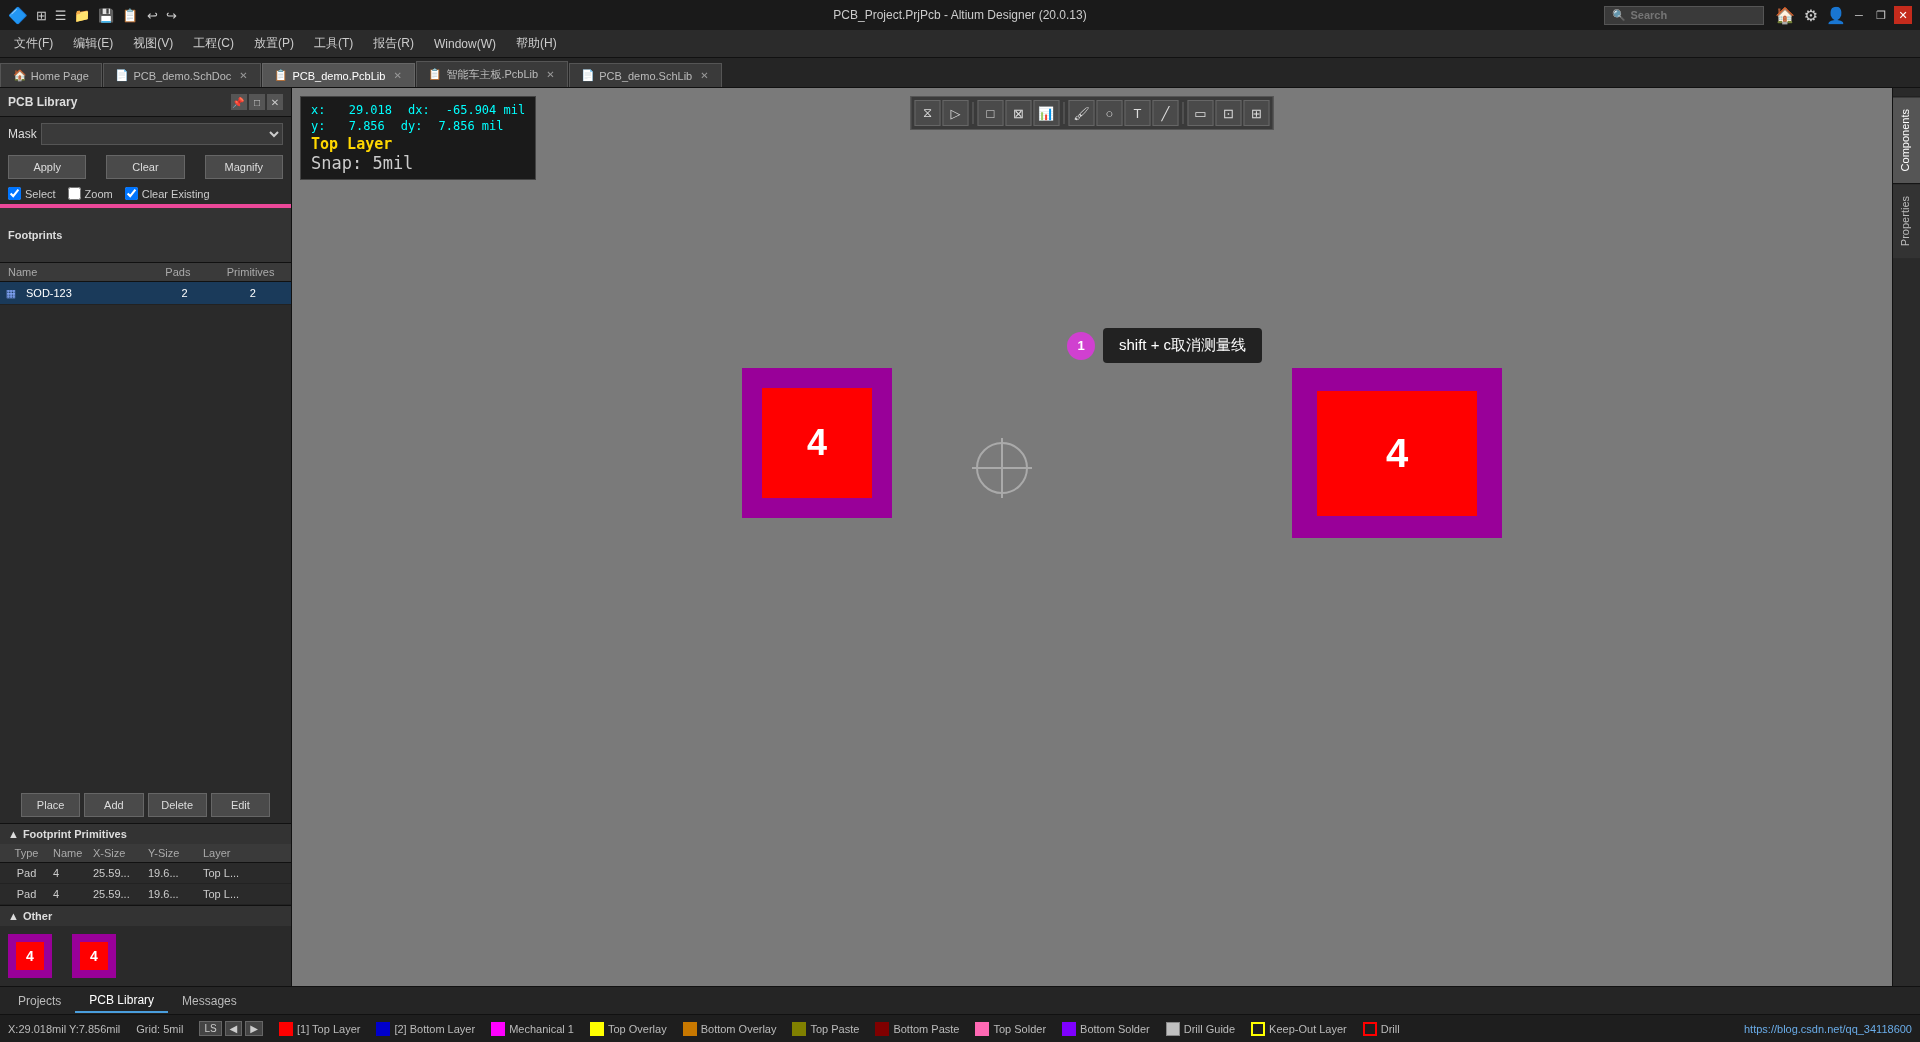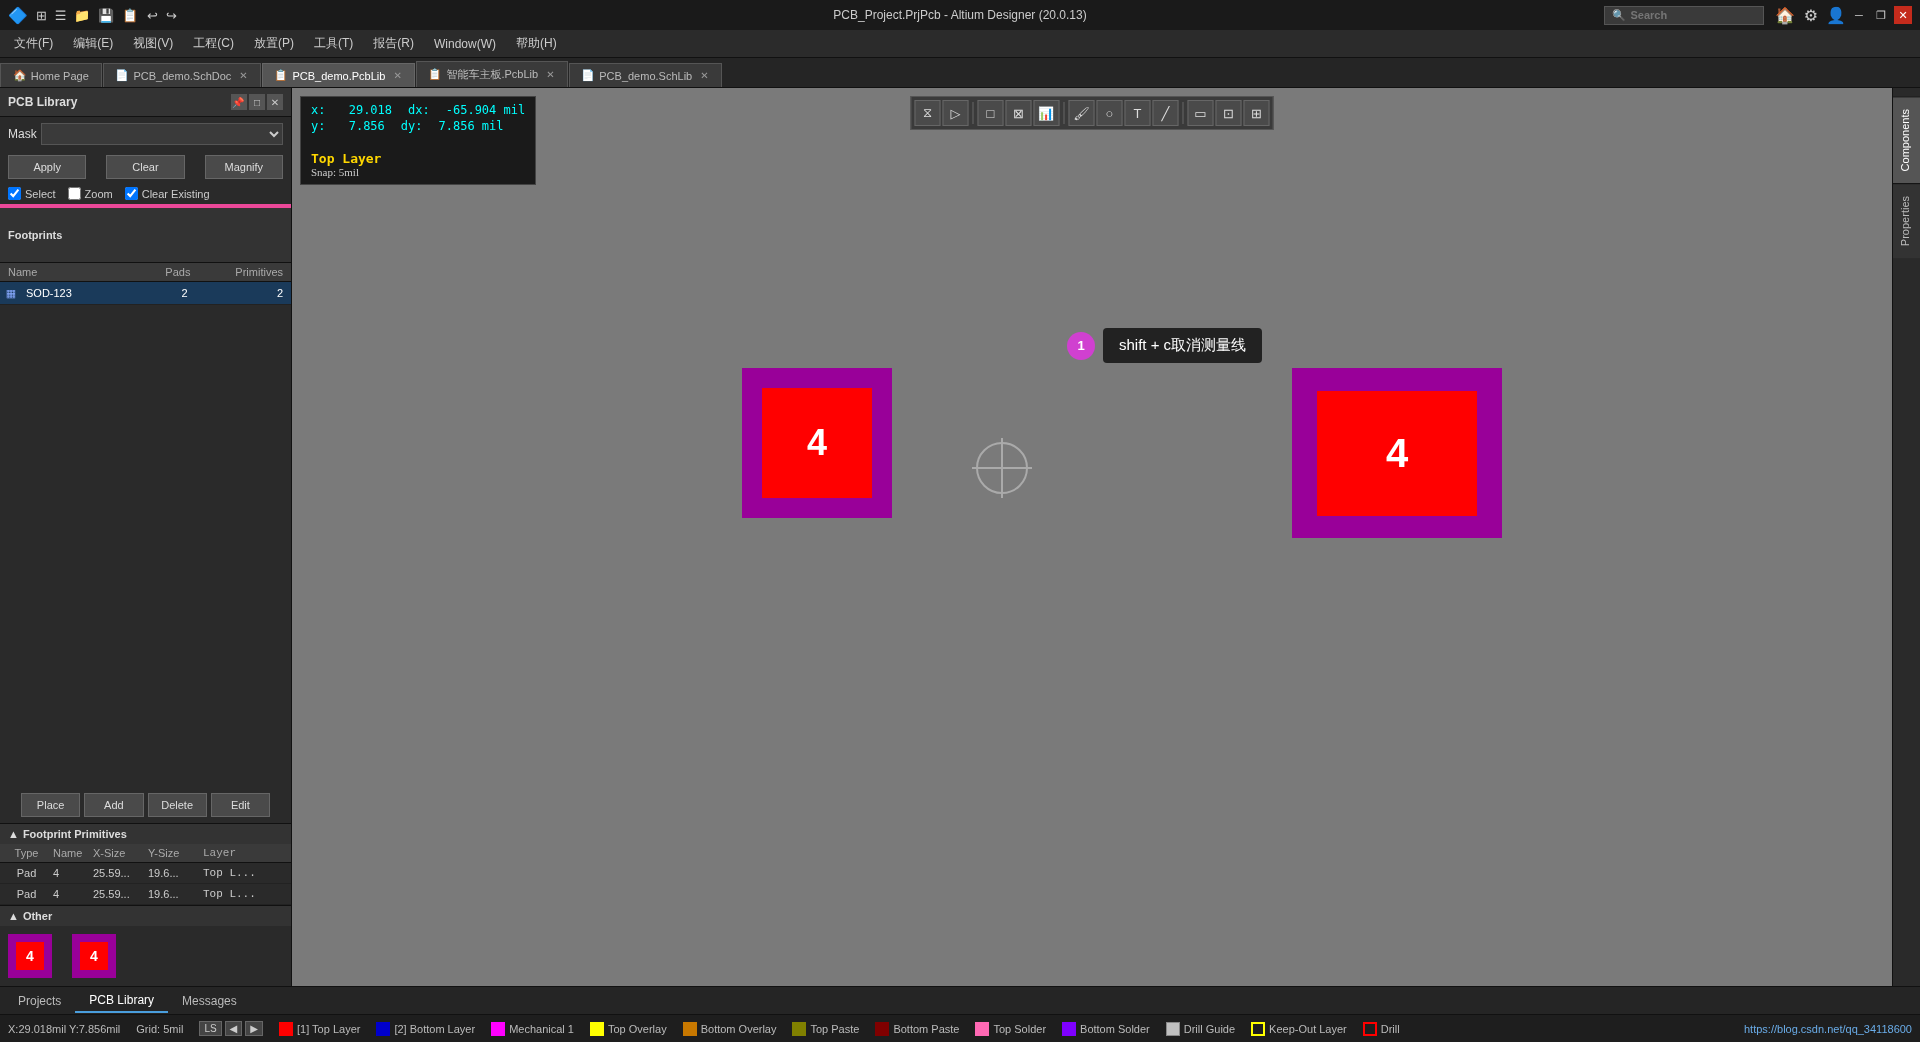--- a/index.html
+++ b/index.html
@@ -52,55 +52,55 @@
     .cb-item { display: flex; align-items: center; gap: 4px; font-size: 11px; color: #ccc; }
     .cb-item input[type=checkbox] { width: 13px; height: 13px; }
 
     
     #footprints-section { flex: 1; display: flex; flex-direction: column; min-height: 0; }
     #footprints-header { padding: 21px 8px; background: #333; font-weight: bold; color: #ddd; font-size: 11px; border-bottom: 1px solid #111; border-top: 4px solid #ec4899; }
     #footprints-table { flex: 1; overflow-y: auto; }
     .table-header-row { display: flex; background: #3a3a3a; border-bottom: 1px solid #111; padding: 3px 4px; font-size: 11px; color: #aaa; }
     .col-name { flex: 2; padding: 0 4px; }
     .col-pads { flex: 1; padding: 0 4px; text-align: center; }
-    .col-prims { flex: 1; padding: 0 4px; text-align: right; }
+    .col-prims { flex: 1; padding: 0 4px; text-align: center; }
     .table-row { display: flex; padding: 4px 4px; font-size: 11px; color: #ccc; align-items: center; border-bottom: 1px solid #222; }
     .table-row.selected { background: #1a3a5a; color: #fff; }
     .table-row-icon { width: 14px; height: 14px; margin-right: 4px; display: inline-flex; align-items: center; justify-content: center; }
 
     
     #crud-row { padding: 6px 21px; display: flex; gap: 4px; }
     .crud-btn { flex: 1; background: #4a4a4a; border: 1px solid #666; color: #ddd; padding: 5px; cursor: pointer; font-size: 11px; text-align: center; }
 
     
     #primitives-section { border-top: 1px solid #111; }
     #primitives-header { padding: 4px 8px; background: #333; font-weight: bold; color: #ddd; font-size: 11px; display: flex; align-items: center; gap: 4px; cursor: pointer; }
     #primitives-table { overflow-x: auto; }
     .prim-table-header { display: flex; background: #3a3a3a; padding: 3px 4px; font-size: 11px; color: #aaa; border-bottom: 1px solid #111; }
     .prim-col-type { width: 45px; padding: 0 4px; text-align: center; }
     .prim-col-name { width: 40px; padding: 0 4px; }
     .prim-col-xsize { width: 55px; padding: 0 4px; }
     .prim-col-ysize { width: 55px; padding: 0 4px; }
-    .prim-col-layer { flex: 1; padding: 0 4px; font-family: Liberation Mono, monospace; }
+    .prim-col-layer { flex: 1; padding: 0 4px; }
     .prim-row { display: flex; padding: 4px 4px; font-size: 11px; color: #ccc; border-bottom: 1px solid #222; align-items: center; }
 
     
     #other-section { border-top: 1px solid #111; }
     #other-header { padding: 4px 8px; background: #333; font-weight: bold; color: #ddd; font-size: 11px; display: flex; align-items: center; gap: 4px; cursor: pointer; }
     #other-content { padding: 8px; display: flex; gap: 20px; align-items: center; }
     .mini-pad { width: 44px; height: 44px; background: #800080; display: flex; align-items: center; justify-content: center; cursor: pointer; border: 2px solid #990099; }
     .mini-pad-inner { width: 28px; height: 28px; background: #ff0000; display: flex; align-items: center; justify-content: center; color: white; font-size: 14px; font-weight: bold; }
 
     
     #canvas-area { flex: 1; background: #7a7a7a; position: relative; overflow: hidden; }
 
     
     #coord-display { position: absolute; top: 8px; left: 8px; background: #1a1a1a; color: #00ffff; font-size: 12px; font-family: monospace; padding: 6px 10px; border: 1px solid #444; z-index: 10; min-width: 180px; }
-    #coord-layer { color: #ffd700; font-size: 13px; font-weight: bold; margin-top: 18px; }
-    #coord-snap { color: #ccc; font-size: 11px; font-family: Liberation Serif, serif; }
+    #coord-layer { color: #ffd700; font-size: 15px; font-weight: bold; margin-top: 2px; }
+    #coord-snap { color: #ccc; font-size: 17px; }
 
     
     #toolbar { position: absolute; top: 8px; left: 50%; transform: translateX(-50%); display: flex; gap: 2px; background: #3a3a3a; border: 1px solid #555; padding: 3px; z-index: 10; }
     .tool-btn { width: 26px; height: 26px; background: #4a4a4a; border: 1px solid #666; color: #ddd; cursor: pointer; display: flex; align-items: center; justify-content: center; font-size: 13px; }
     .tool-separator { width: 1px; background: #666; margin: 2px 2px; }
 
     
     #tooltip { position: absolute; top: 240px; left: 775px; display: flex; align-items: center; gap: 8px; z-index: 20; }
     #tooltip-circle { width: 28px; height: 28px; background: #d040d0; border-radius: 50%; display: flex; align-items: center; justify-content: center; color: white; font-size: 13px; font-weight: bold; }
     #tooltip-text { background: #222; color: #fff; padding: 8px 16px; font-size: 15px; border-radius: 4px; }

